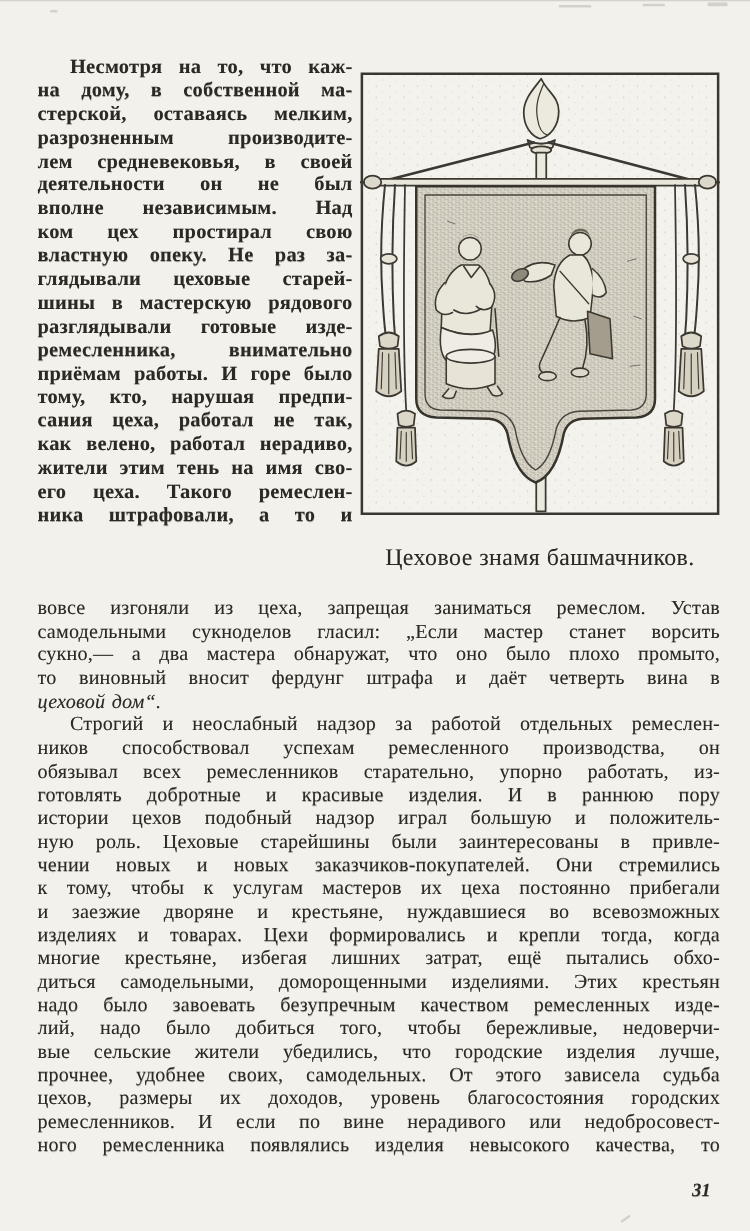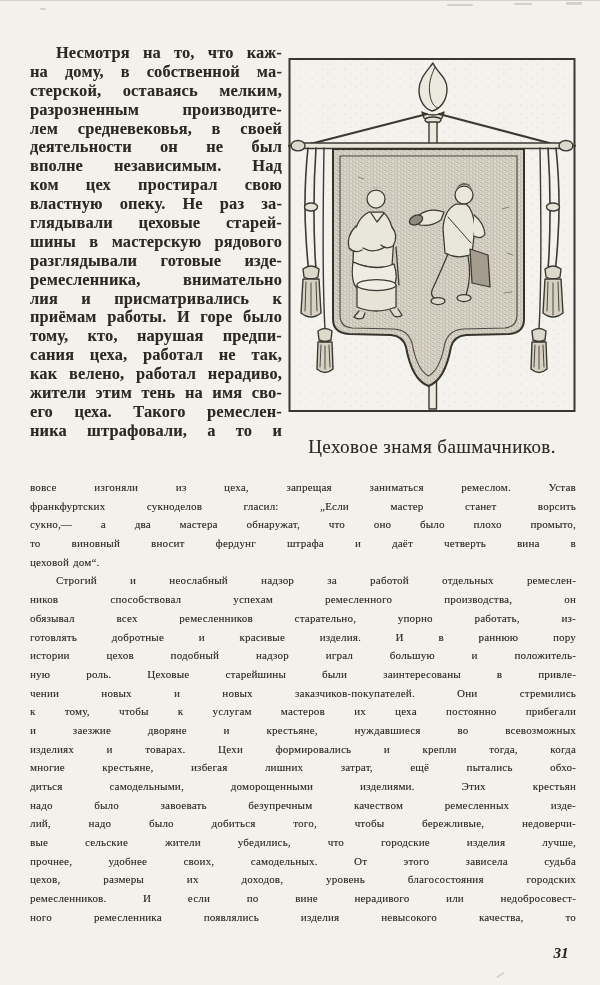--- a/index.html
+++ b/index.html
@@ -9,23 +9,23 @@
     font-family:"Liberation Serif","DejaVu Serif",serif;
   }
   .tblock{position:absolute;}
   .tline{
     text-align:justify;text-align-last:justify;-moz-text-align-last:justify;
     line-height:var(--lh);height:var(--lh);overflow:hidden;
     letter-spacing:0.2px;word-spacing:1px;
     text-shadow:0.2px 0.2px 0 rgba(43,38,32,0.35);
   }
   .tline.indent{text-indent:26px;}
-  .tline.ragged{text-align-last:left;-moz-text-align-last:left;}
+  .tline.ragged{text-align-last:left;font-style:italic;-moz-text-align-last:left;}
   .col{left:30px;top:44px;width:252px;font-size:16.3px;font-weight:bold;--lh:18.9px;}
-  .full{left:30px;top:478px;width:546px;font-size:11px;--lh:18.7px;}
+  .full{left:30px;top:478px;width:546px;font-size:16px;--lh:18.7px;}
   .figurebox{
     position:absolute;left:288px;top:57px;width:288px;height:356px;
   }
   .figurebox svg{display:block;width:100%;height:100%;}
   .caption{
     position:absolute;left:288px;top:436px;width:288px;
     text-align:center;font-size:19px;letter-spacing:0.4px;
     text-shadow:0.2px 0.2px 0 rgba(43,38,32,0.3);
   }
   .pagenum{
@@ -59,34 +59,33 @@
     <div class="tline">разрозненным производите-</div>
     <div class="tline">лем средневековья, в своей</div>
     <div class="tline">деятельности он не был</div>
     <div class="tline">вполне независимым. Над</div>
     <div class="tline">ком цех простирал свою</div>
     <div class="tline">властную опеку. Не раз за-</div>
     <div class="tline">глядывали цеховые старей-</div>
     <div class="tline">шины в мастерскую рядового</div>
     <div class="tline">разглядывали готовые изде-</div>
     <div class="tline">ремесленника, внимательно</div>
-    <div class="tline">лия и присматривались к</div>
     <div class="tline">приёмам работы. И горе было</div>
     <div class="tline">тому, кто, нарушая предпи-</div>
     <div class="tline">сания цеха, работал не так,</div>
     <div class="tline">как велено, работал нерадиво,</div>
     <div class="tline">жители этим тень на имя сво-</div>
     <div class="tline">его цеха. Такого ремеслен-</div>
     <div class="tline">ника штрафовали, а то и</div>
   </div>
 
 <div class="tblock full">
   <div>
       <div class="tline">вовсе изгоняли из цеха, запрещая заниматься ремеслом. Устав</div>
-      <div class="tline">франкфуртских сукноделов гласил: „Если мастер станет ворсить</div>
+      <div class="tline">самодельными сукноделов гласил: „Если мастер станет ворсить</div>
       <div class="tline">сукно,— а два мастера обнаружат, что оно было плохо промыто,</div>
       <div class="tline">то виновный вносит фердунг штрафа и даёт четверть вина в</div>
       <div class="tline ragged">цеховой дом“.</div>
     </div>
   <div>
       <div class="tline indent">Строгий и неослабный надзор за работой отдельных ремеслен-</div>
       <div class="tline">ников способствовал успехам ремесленного производства, он</div>
       <div class="tline">обязывал всех ремесленников старательно, упорно работать, из-</div>
       <div class="tline">готовлять добротные и красивые изделия. И в раннюю пору</div>
       <div class="tline">истории цехов подобный надзор играл большую и положитель-</div>

